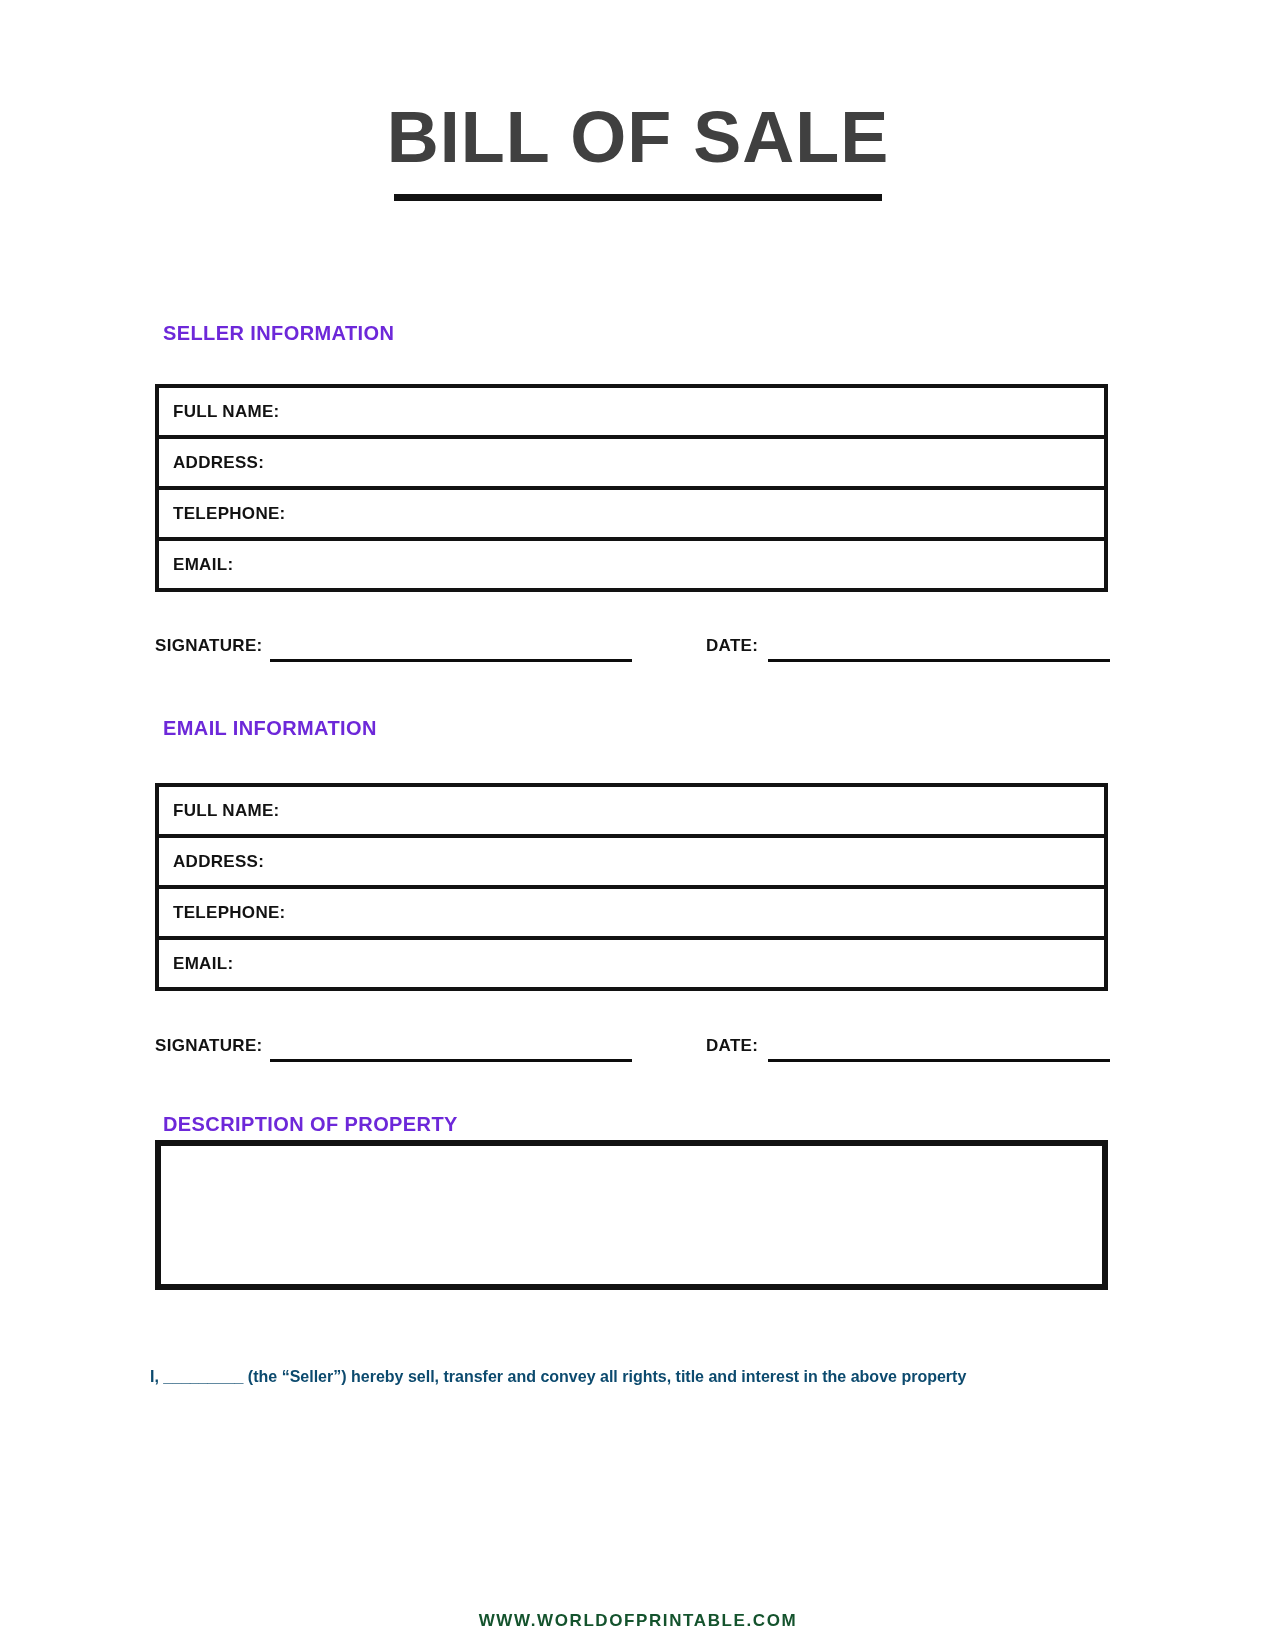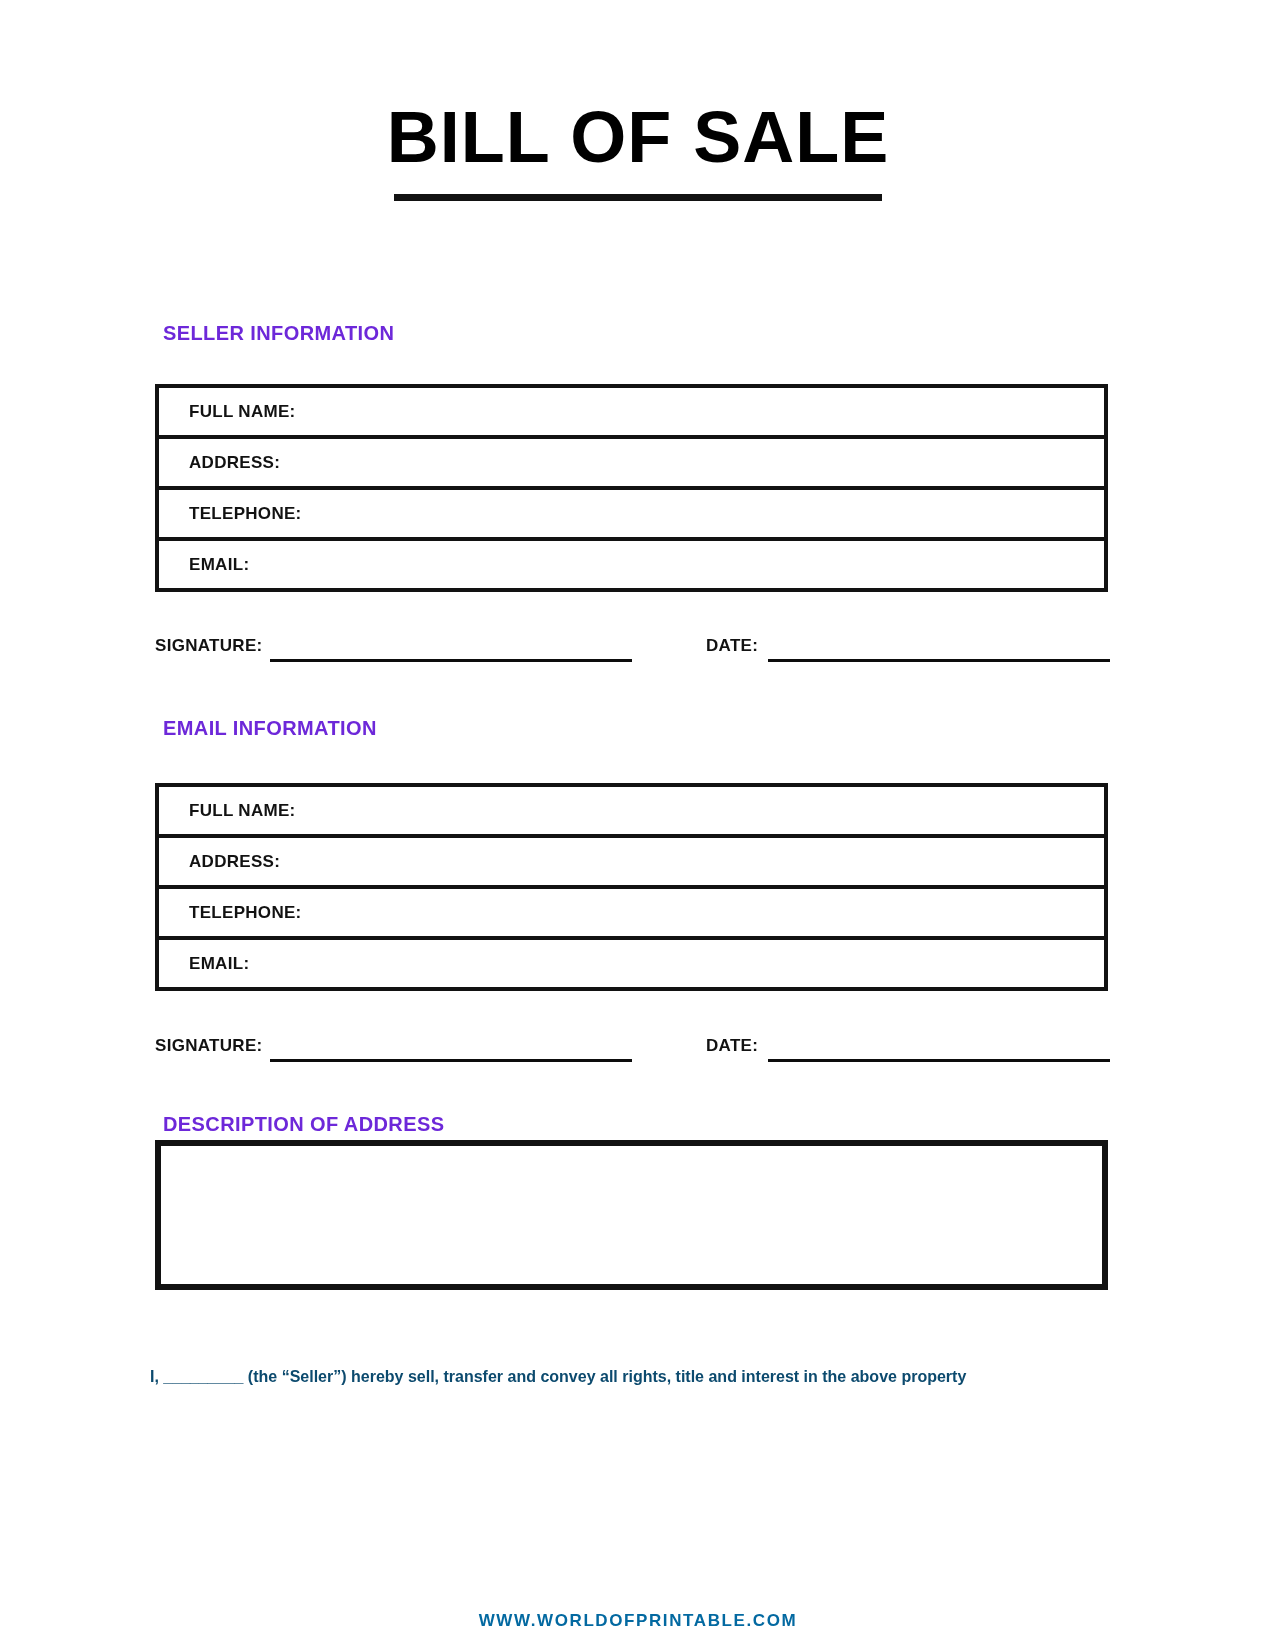--- a/index.html
+++ b/index.html
@@ -21,21 +21,21 @@
   .doc-title {
     position: absolute;
     top: 96px;
     left: 0;
     right: 0;
     margin: 0;
     text-align: center;
     font-size: 72px;
     font-weight: bold;
     letter-spacing: 1px;
-    color: #000000;
+    color: #404040;
   }
   .title-rule {
     position: absolute;
     top: 194px;
     left: 50%;
     transform: translateX(-50%);
     width: 488px;
     height: 7px;
     background: #121212;
   }
@@ -68,21 +68,21 @@
     border: 4px solid #121212;
     background: #ffffff;
     display: flex;
     align-items: center;
   }
   .field-row + .field-row { margin-top: -4px; justify-content: center; }
   .field-label {
     font-size: 17px;
     font-weight: bold;
     letter-spacing: 0.3px;
-    padding-left: 30px;
+    padding-left: 14px;
     white-space: nowrap;
   }
   .field-value { flex: 1; align-self: stretch; }
 
   
   .sig-row {
     position: absolute;
     left: 155px;
     width: 953px;
     height: 34px;
@@ -137,21 +137,21 @@
   
   .site-footer {
     position: absolute;
     top: 1611px;
     left: 0;
     right: 0;
     text-align: center;
     font-size: 17px;
     font-weight: bold;
     letter-spacing: 1.6px;
-    color: #0369a1;
+    color: #14532d;
   }
 </style>
 </head>
 <body>
 
 <div class="page">
 
   <h1 class="doc-title">BILL OF SALE</h1>
   <div class="title-rule"></div>
 
@@ -204,21 +204,21 @@
     </div>
   </div>
 
   <div class="sig-row buyer-sig-row">
     <span class="sig-label">SIGNATURE:</span>
     <span class="write-line sig-line"></span>
     <span class="date-label">DATE:</span>
     <span class="write-line date-line"></span>
   </div>
 
-  <h2 class="section-heading property-heading">DESCRIPTION OF ADDRESS</h2>
+  <h2 class="section-heading property-heading">DESCRIPTION OF PROPERTY</h2>
   <div class="desc-box"></div>
 
   <p class="legal">
     <span class="legal-line">I, _________ (the “Seller”) hereby sell, transfer and convey all rights, title and interest in the above property</span><br>
   </p>
 
   <div class="site-footer">WWW.WORLDOFPRINTABLE.COM</div>
 
 </div>
 

